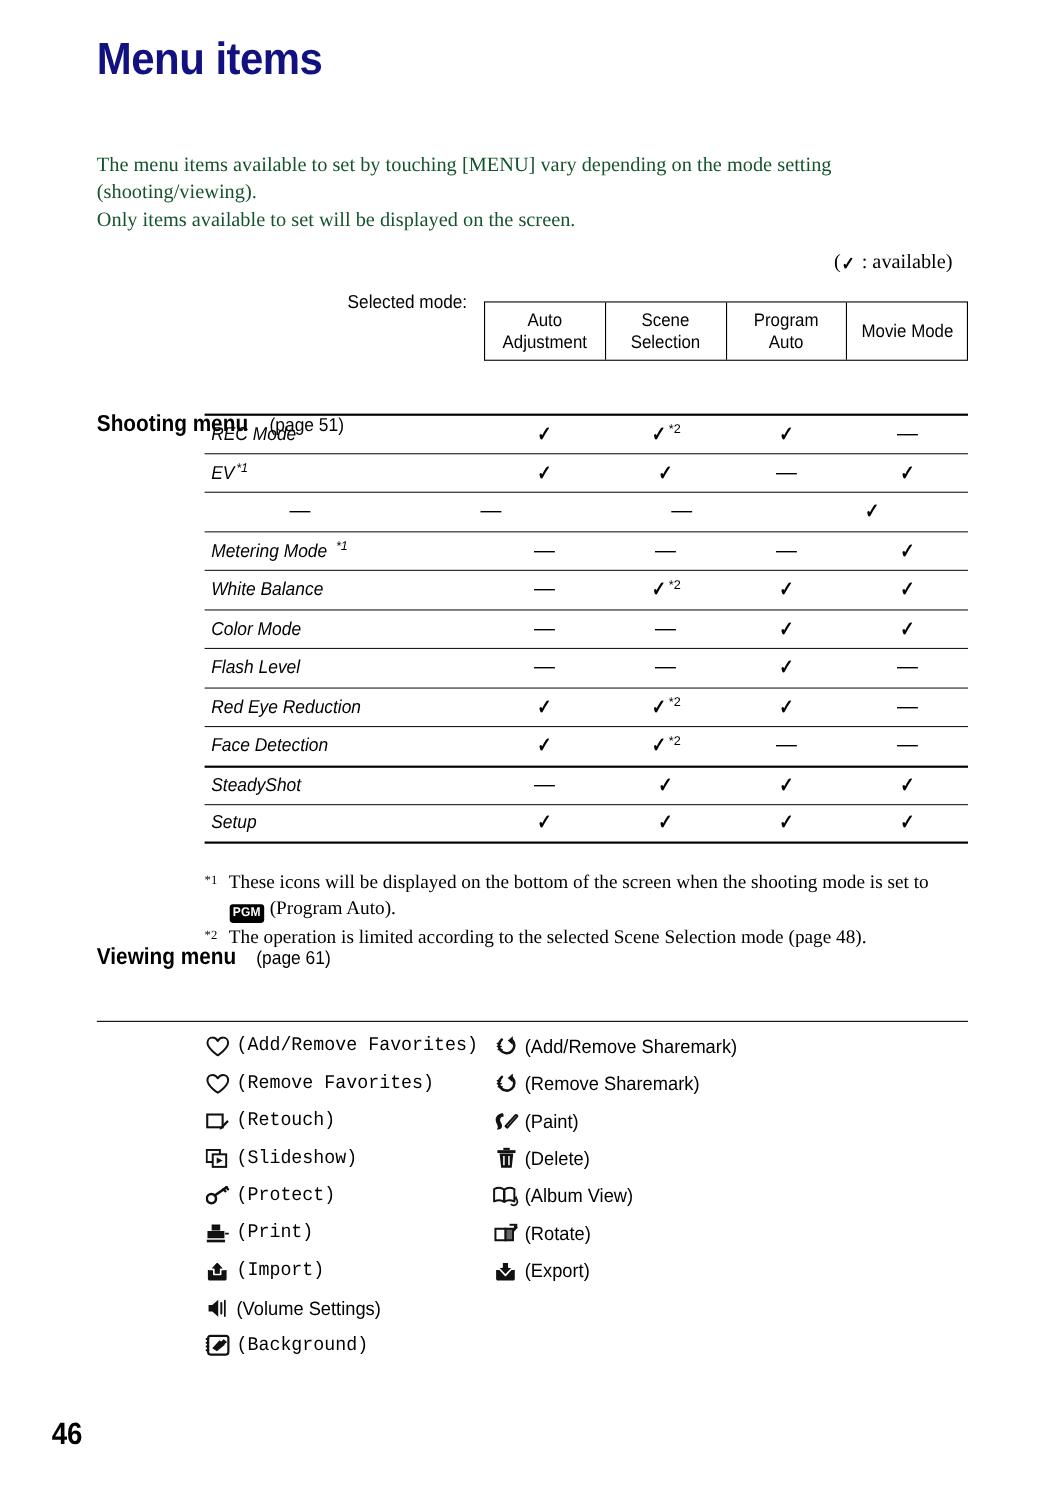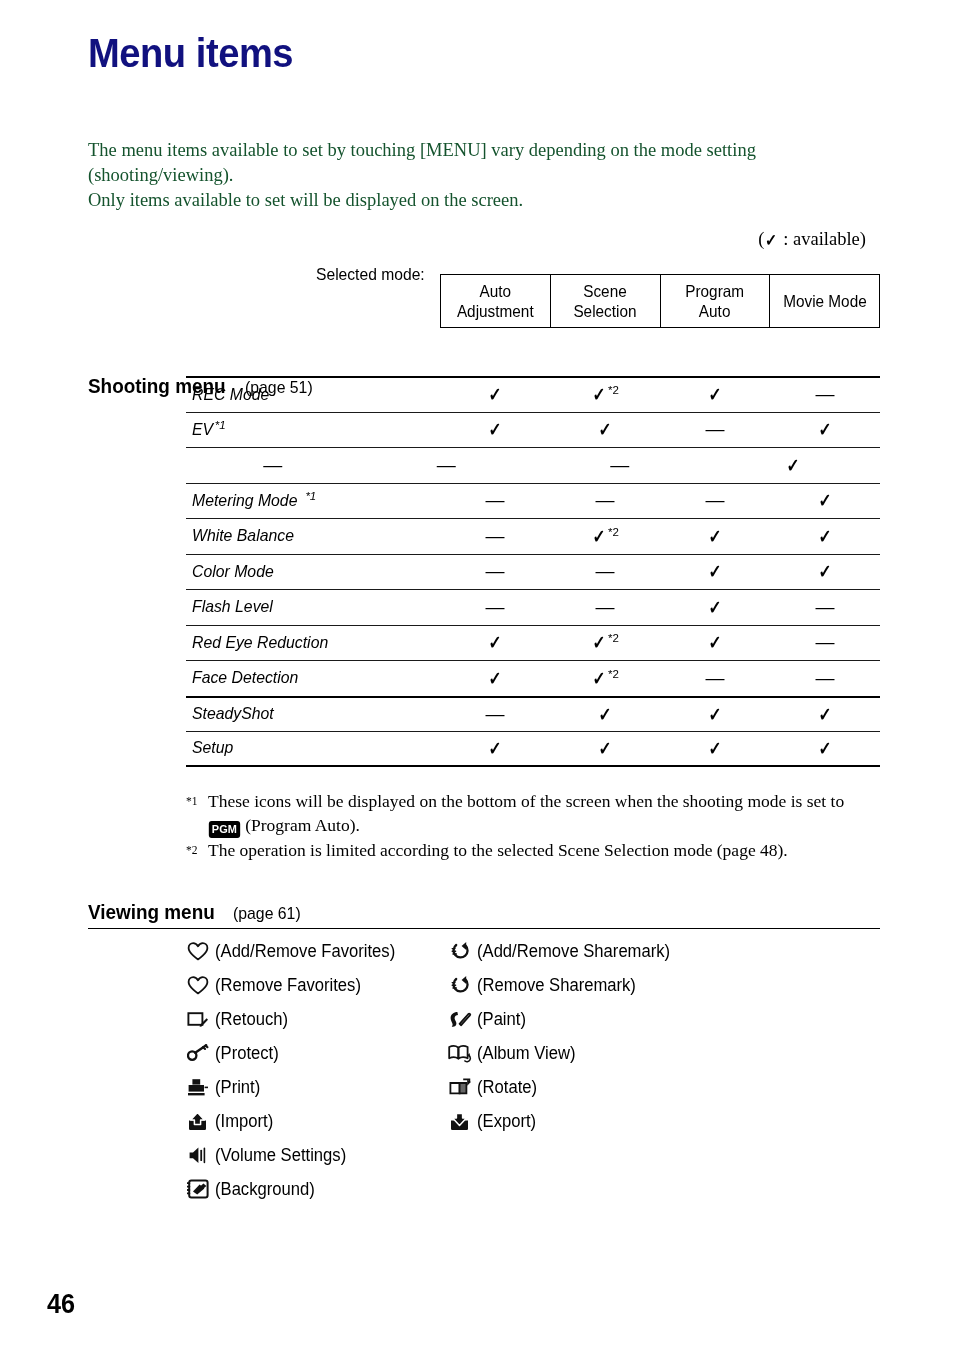--- a/index.html
+++ b/index.html
@@ -126,21 +126,21 @@
   .view-rule{
     position:absolute; left:88px; width:792px; height:0;
     border-top:1.6px solid #000;
   }
   .view-list{
     position:absolute; left:186px; top:934px; width:700px;
     font-family:"Liberation Sans", sans-serif;
   }
   .vrow{display:flex; height:34px; align-items:center;}
   .vitem{display:flex; align-items:center; white-space:nowrap;}
-  .vitem.col1{width:262px; flex:0 0 262px;}
+  .vitem.col1{width:262px; flex:0 0 262px;font-family:Liberation Mono, monospace;}
   .vitem .ic{
     width:24px; flex:0 0 24px; height:22px;
     display:flex; align-items:center; justify-content:center;
     margin-right:5px;
   }
   .vitem .ic svg{display:block;}
   .vitem .tx{font-size:17.5px; transform:scaleX(0.95); transform-origin:left center;}
 
   
   .pageno{
@@ -268,21 +268,21 @@
         <span class="pgm">PGM</span>
         <span>(Program Auto).</span>
       </div>
     </div>
     <div class="note">
       <div class="mark"><sup>*2</sup></div>
       <div class="body">The operation is limited according to the selected Scene Selection mode (page 48).</div>
     </div>
   </div>
 
-  <div class="sec-head" style="top:900px;">
+  <div class="sec-head" style="top:858px;">
     <span class="b">Viewing menu</span><span class="p">(page 61)</span>
   </div>
   <div class="view-rule" style="top:928px;"></div>
 
   <div class="view-list" id="view-list">
       <div class="vrow">
         <div class="vitem col1">
           <span class="ic">
             <svg width="22" height="19" viewBox="0 0 22 19">
               <path d="M11 17.4C11 17.4 1.6 11.3 1.6 6.0 C1.6 3.0 3.9 1.2 6.2 1.2 C8.3 1.2 10.0 2.5 11 4.3 C12.0 2.5 13.7 1.2 15.8 1.2 C18.1 1.2 20.4 3.0 20.4 6.0 C20.4 11.3 11 17.4 11 17.4 Z" fill="none" stroke="#111" stroke-width="1.8" stroke-linejoin="round"></path>
@@ -332,20 +332,43 @@
           <span class="tx">(Retouch)</span>
         </div>
         <div class="vitem">
           <span class="ic">
             <svg width="23" height="19" viewBox="0 0 23 19">
               <path d="M8.4 2.0 C4.8 2.0 1.6 4.4 1.6 8.0 C1.6 11.0 3.6 12.6 3.6 14.6 C3.6 16.0 2.6 16.6 2.6 16.6 C4.6 17.4 7.4 16.2 7.4 13.6 C7.4 11.0 5.6 10.2 5.6 8.2 C5.6 6.0 7.2 5.0 9.0 5.0 Z" fill="#111"></path>
               <path d="M10.6 13.8 L19.4 4.0 C20.4 3.0 21.8 4.2 20.9 5.3 L12.2 15.2 Z" fill="none" stroke="#111" stroke-width="1.8" stroke-linejoin="round"></path>
             </svg>
           </span>
           <span class="tx">(Paint)</span>
+        </div>
+      </div>
+      <div class="vrow">
+        <div class="vitem col1">
+          <span class="ic">
+            <svg width="22" height="19" viewBox="0 0 22 19">
+              <rect x="0.9" y="1.4" width="12.0" height="11.0" fill="none" stroke="#111" stroke-width="1.8"></rect>
+              <rect x="6.4" y="5.4" width="12.2" height="11.4" fill="#fff" stroke="#111" stroke-width="1.8"></rect>
+              <path d="M10.0 8.2 L15.4 11.1 L10.0 14.0 Z" fill="#111"></path>
+            </svg>
+          </span>
+          <span class="tx">(Slideshow)</span>
+        </div>
+        <div class="vitem">
+          <span class="ic">
+            <svg width="19" height="20" viewBox="0 0 19 20">
+              <rect x="1.2" y="2.6" width="16.4" height="2.6" fill="#111"></rect>
+              <rect x="6.6" y="0.4" width="5.8" height="2.0" fill="#111"></rect>
+              <path d="M3.2 5.6 L15.6 5.6 L14.2 18.6 L4.6 18.6 Z" fill="#111"></path>
+              <path d="M7.1 8.0 L7.1 16.3 M11.7 8.0 L11.7 16.3" stroke="#fff" stroke-width="1.4"></path>
+            </svg>
+          </span>
+          <span class="tx">(Delete)</span>
         </div>
       </div>
       <div class="vrow">
         <div class="vitem col1">
           <span class="ic">
             <svg width="22" height="18" viewBox="0 0 22 18">
               <circle cx="5.2" cy="11.6" r="4.2" fill="none" stroke="#111" stroke-width="2.3"></circle>
               <path d="M8.2 8.8 L19.2 1.2" stroke="#111" stroke-width="2.3" stroke-linecap="round"></path>
               <path d="M16.0 3.2 L18.0 5.0 M18.6 1.4 L20.4 3.2" stroke="#111" stroke-width="2.1" stroke-linecap="round"></path>
             </svg>

